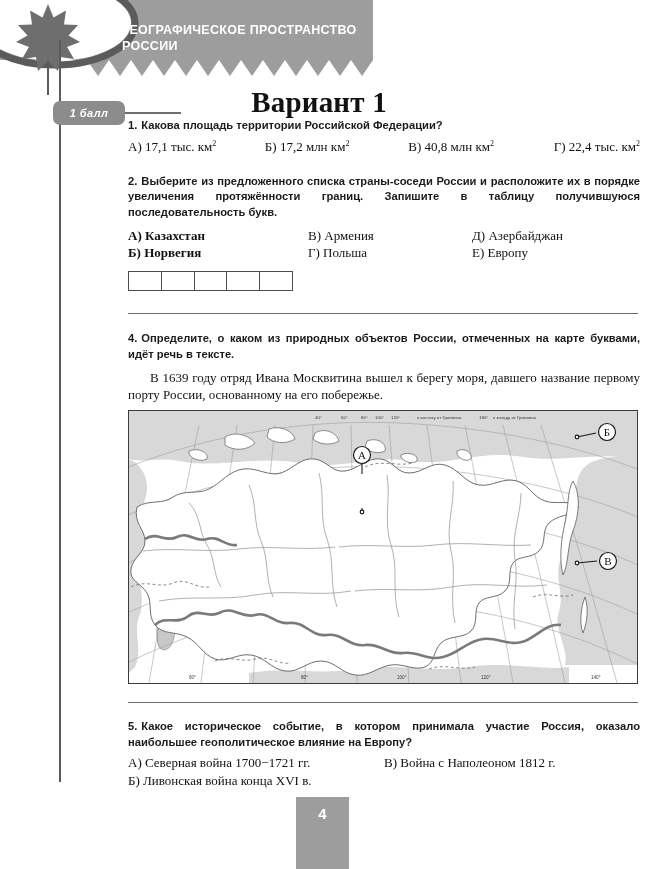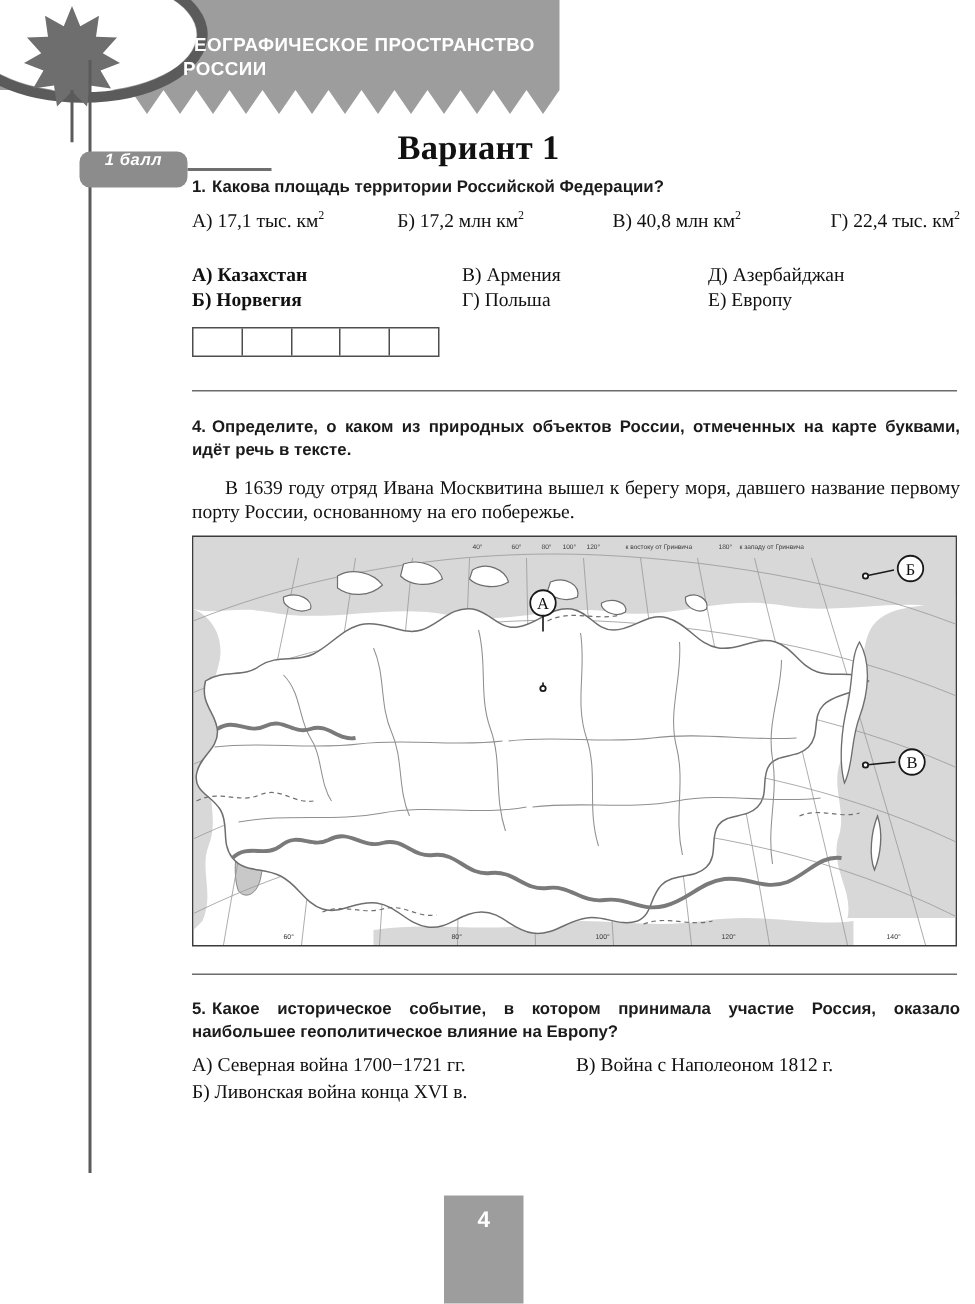--- a/index.html
+++ b/index.html
@@ -34,37 +34,37 @@
     background:#5b5b5b;
   }
 
   
   #badge{
     position:absolute;left:53px;top:101px;
     width:72px;height:24px;
     background:#8c8c8c;
     border-radius:7px;
     z-index:6;
-    display:flex;justify-content:center;
+    display:flex;align-items:center;justify-content:center;
   }
   #badge span{
     color:#ffffff;font-size:11px;font-style:italic;font-weight:bold;
     letter-spacing:.4px;
   }
   #badge-line{
     position:absolute;left:125px;top:112px;width:56px;height:2px;
     background:#6e6e6e;z-index:5;
   }
 
   
   #variant-title{
     position:absolute;left:0;top:86px;width:638px;
     text-align:center;
     font-family:"Liberation Serif", serif;
-    font-size:23px;font-weight:bold;color:#111;
+    font-size:29px;font-weight:bold;color:#111;
     letter-spacing:.2px;
   }
 
   
   #content{
     position:absolute;left:128px;top:118px;width:512px;
   }
 
   .q-stem{
     font-family:"Liberation Sans", sans-serif;
@@ -202,20 +202,23 @@
     </p>
     <div class="opt-row" id="q1-options">
       <span class="opt"><span>А)</span>&nbsp;<span>17,1 тыс. км</span><sup>2</sup></span>
       <span class="opt"><span>Б)</span>&nbsp;<span>17,2 млн км</span><sup>2</sup></span>
       <span class="opt"><span>В)</span>&nbsp;<span>40,8 млн км</span><sup>2</sup></span>
       <span class="opt"><span>Г)</span>&nbsp;<span>22,4 тыс. км</span><sup>2</sup></span>
     </div>
   </div>
 
   <div style="margin-top:19px;">
+    <p class="q-stem">
+      <span class="num">2.</span><span>Выберите из предложенного списка страны-соседи России и расположите их в порядке увеличения протяжённости границ. Запишите в таблицу получившуюся последовательность букв.</span>
+    </p>
     <div id="q2-list">
       <div class="col-line">
         <span class="c1"><span>А)</span>&nbsp;<span>Казахстан</span></span>
         <span class="c2"><span>В)</span>&nbsp;<span>Армения</span></span>
         <span class="c3"><span>Д)</span>&nbsp;<span>Азербайджан</span></span>
       </div>
       <div class="col-line">
         <span class="c1"><span>Б)</span>&nbsp;<span>Норвегия</span></span>
         <span class="c2"><span>Г)</span>&nbsp;<span>Польша</span></span>
         <span class="c3"><span>Е)</span>&nbsp;<span>Европу</span></span>

